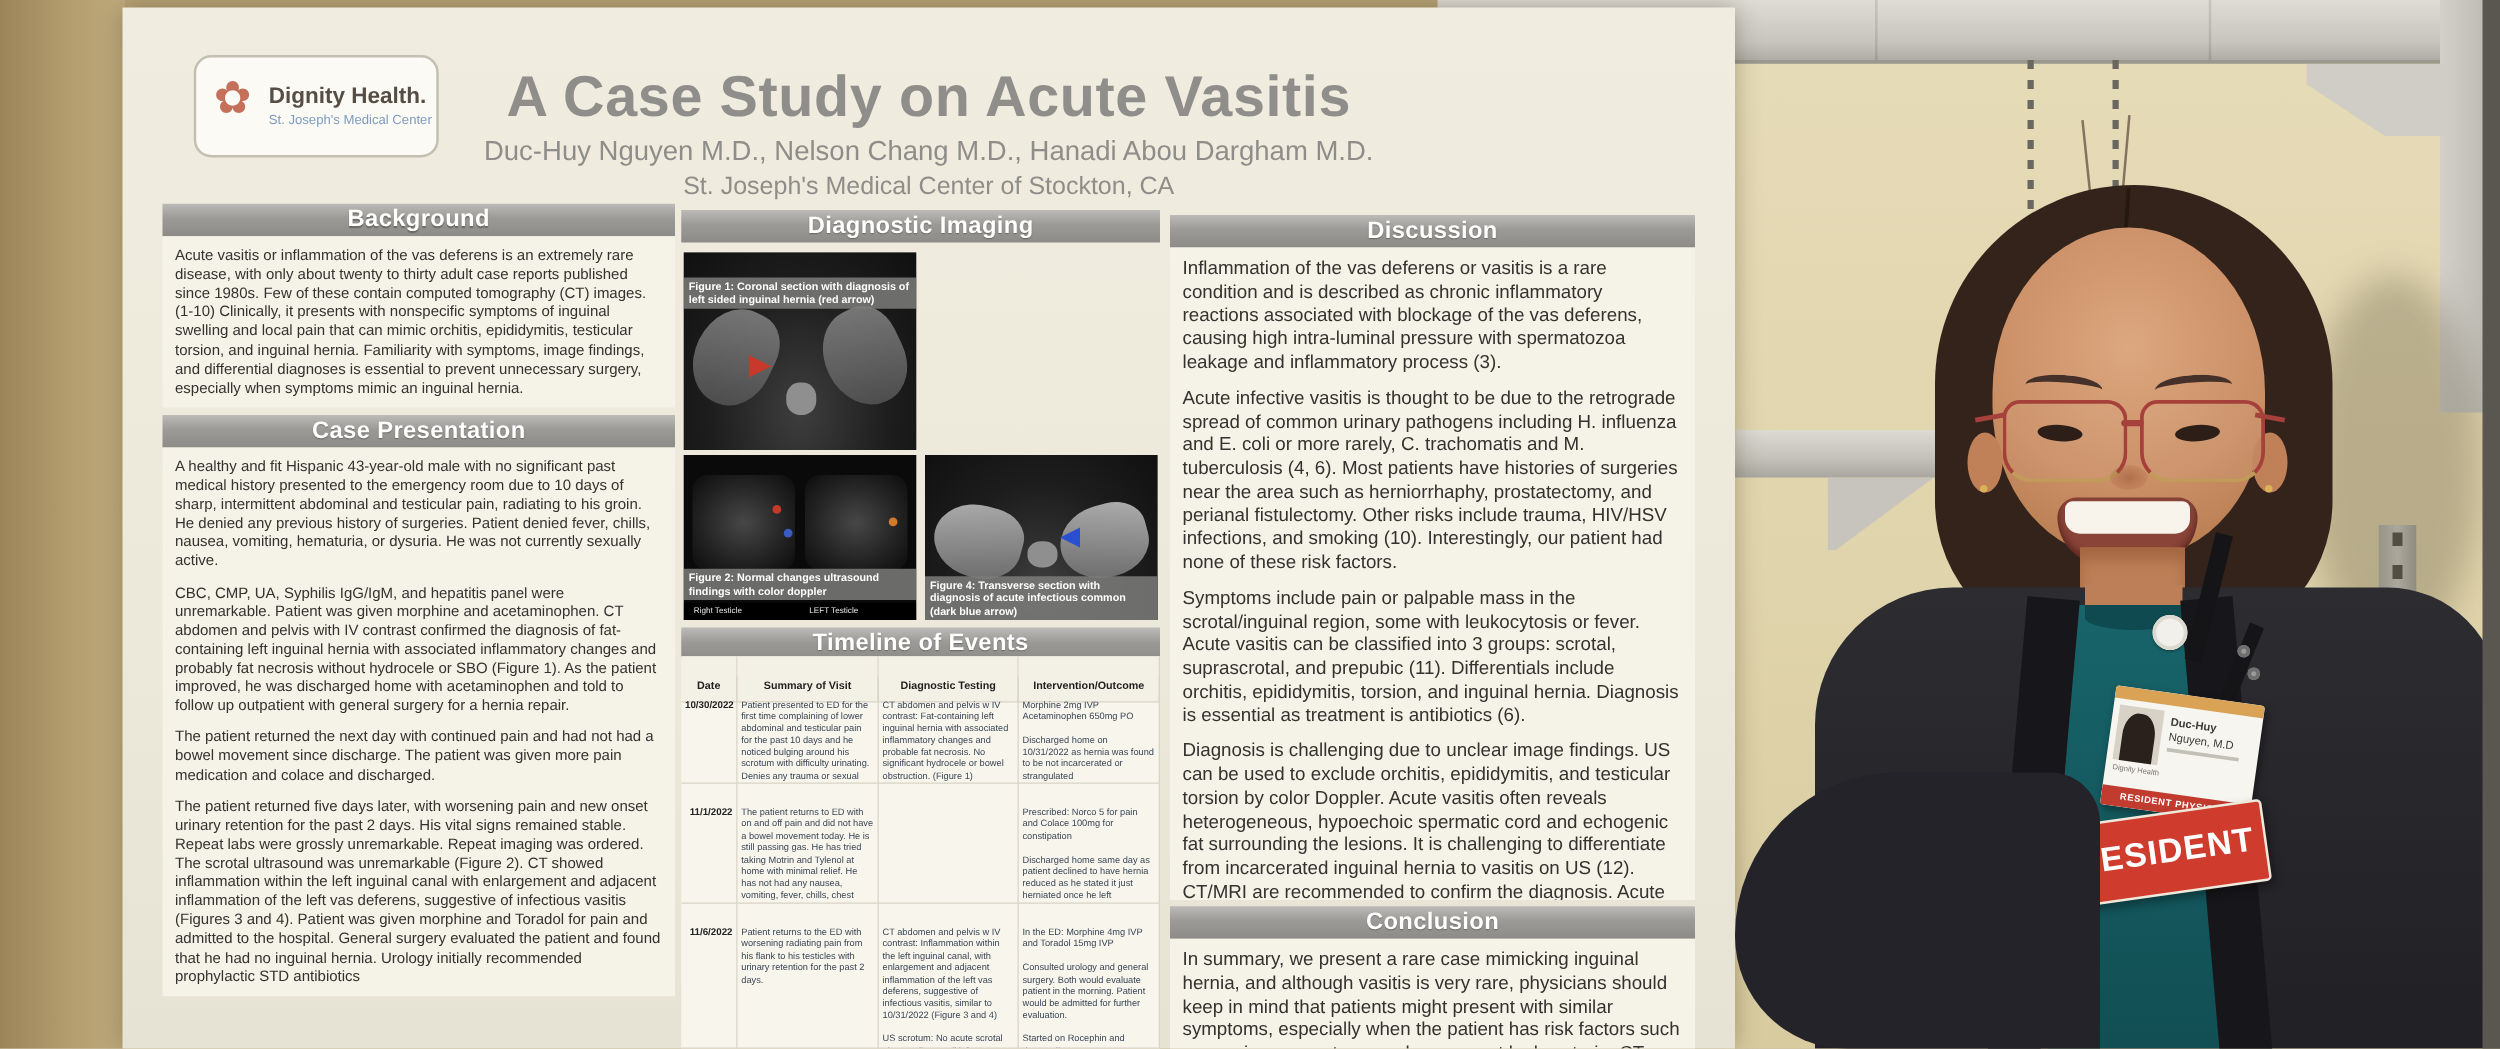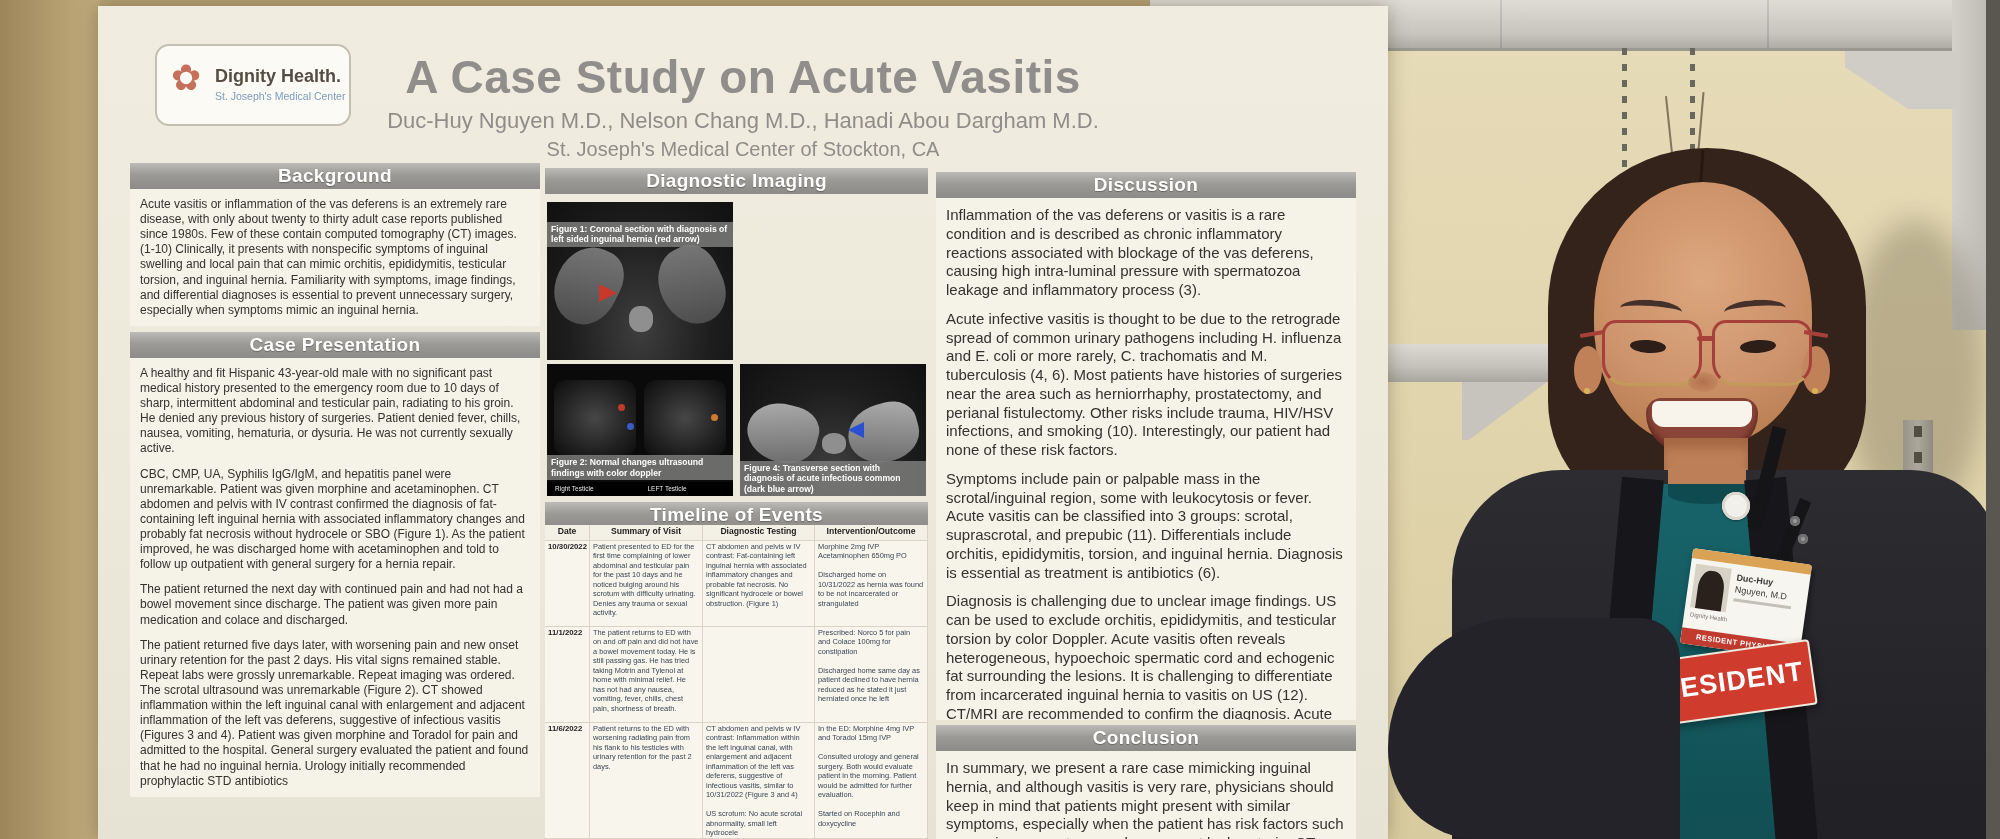--- a/index.html
+++ b/index.html
@@ -81,23 +81,23 @@
     background:radial-gradient(ellipse at 50% 50%,#474747 0%,#222 60%,#0c0c0c 100%);}
   .fleck{position:absolute;width:7px;height:7px;border-radius:50%;}
   .us-footer{position:absolute;left:0;right:0;bottom:0;height:14px;background:#000;color:#e8e8e8;
     font-size:6.5px;line-height:14px;}
   .us-footer .fl{position:absolute;left:8px;}
   .us-footer .fr{position:absolute;left:54%;}
 
   .tl-table{position:absolute;left:0;top:357px;width:383px;height:314px;background:#f7f5ec;
     display:grid;grid-template-columns:45px 113px 112px 113px;grid-template-rows:16px 86px 96px 1fr;
     overflow:hidden;color:#3a4656;}
-  .tl-table > div{border-right:1px solid #d9d4c6;border-bottom:1px solid #d9d4c6;padding:1px 3px;overflow:hidden;}
+  .tl-table > div{border-right:1px solid #d9d4c6;border-bottom:1px solid #d9d4c6;padding:18px 3px;overflow:hidden;}
   .tl-h{font-size:8.6px;font-weight:bold;color:#1e1e1e;text-align:center;background:#f3f0e5;}
-  .tl-date{font-size:7.8px;font-weight:bold;color:#222;}
+  .tl-date{font-size:7.8px;font-weight:bold;color:#222;text-align:right;}
   .tl-cell{font-size:7.4px;line-height:1.28;white-space:pre-line;}
 
   .col-right{position:absolute;left:838px;top:166px;width:420px;height:667px;}
   .discussion-block{position:absolute;left:0;top:0;width:420px;max-height:548px;overflow:hidden;}
   .col-right .panel{font-size:15px;line-height:1.25;}
   .conclusion-block{position:absolute;left:0;top:553px;width:420px;}
 
   
   .hair-back{position:absolute;left:1548px;top:148px;width:318px;height:372px;background:#33231b;
     border-radius:160px 160px 120px 120px;}

